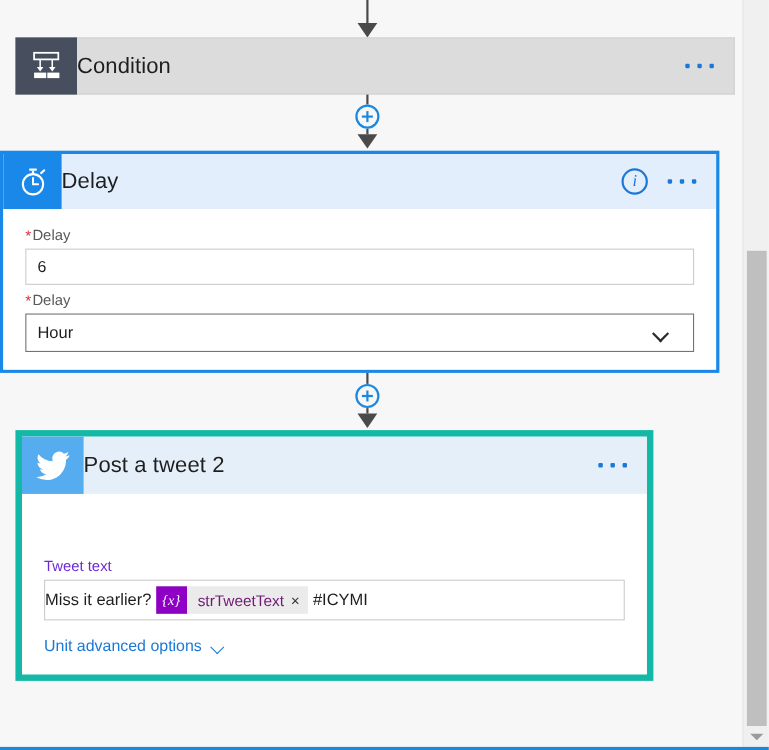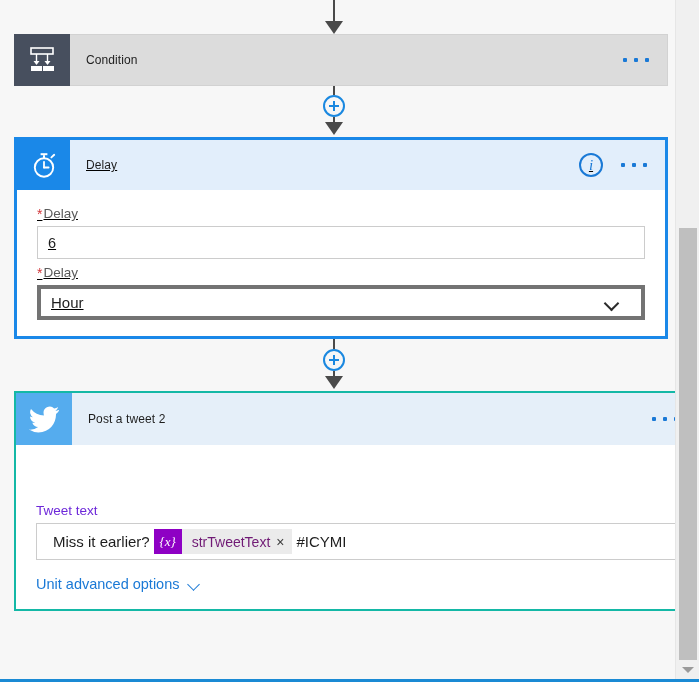--- a/index.html
+++ b/index.html
@@ -87,23 +87,22 @@
   .card-header {
     display: flex; align-items: center;
     height: 52px;
   }
   .card-icon {
     width: 56px; height: 52px; flex: 0 0 56px;
     display: flex; align-items: center; justify-content: center;
   }
   .card-title {
     flex: 1 1 auto;
-    font-size: 12px;
+    font-size: 20px;
     color: #1e1e1e;
-    padding-left: 16px;
     letter-spacing: .1px;
   }
   .header-actions {
     display: flex; align-items: center; gap: 16px;
     padding-right: 16px;
   }
   .ellipsis {
     display: flex; gap: 7px; align-items: center;
     padding: 6px 2px;
   }
@@ -120,24 +119,23 @@
     line-height: 1;
   }
 
   
   .condition-card { width: 654px; margin-left: 14px; }
   .condition-card .card-header { background: #dcdcdc; border: 1px solid #d2d2d2; border-left: none; }
   .condition-card .card-icon { background: #474f5e; }
 
   
   .delay-card {
-    width: 654px; margin-left: 14px;
+    width: 654px; 
     border: 3px solid #1a88e8;
     background: #ffffff;
-    text-decoration: underline;
   }
   .delay-card .card-header { background: #e2eefb; height: 50px; }
   .delay-card .card-icon { background: #1a88e8; width: 53px; flex: 0 0 53px; height: 50px; }
   .delay-body { background: #fff; padding: 10px 20px 16px 20px; }
 
   .field-label {
     font-size: 13.5px; color: #5a5a5a;
     margin: 6px 0 5px 0;
     display: flex; align-items: flex-start; gap: 1px;
   }
@@ -145,50 +143,50 @@
   .text-input {
     width: 100%; height: 33px;
     border: 1px solid #cccccc;
     background: #fff;
     font-size: 14.5px; color: #1e1e1e;
     padding: 0 10px;
     display: flex; align-items: center;
   }
   .select-input {
     width: 100%; height: 35px;
-    border: 4px solid #737373;
+    border: 1px solid #737373;
     background: #fff;
     font-size: 15px; color: #1e1e1e;
     padding: 0 10px;
     display: flex; align-items: center; justify-content: space-between;
   }
   .chev {
     width: 16px; height: 9px;
     position: relative; margin-right: 10px;
   }
   .chev::before {
     content: ""; position: absolute; left: 1px; top: 0;
     width: 9px; height: 9px;
     border-right: 2px solid #2b2b2b;
     border-bottom: 2px solid #2b2b2b;
     transform: rotate(45deg);
   }
 
   
-  .tweet-card { width: 684px; margin-left: 14px; border: 2px solid #14b8a6; background: #fff; }
+  .tweet-card { width: 580px; margin-left: 14px; border: 6px solid #14b8a6; background: #fff; }
   .tweet-card .card-header { background: #e5eff9; }
   .tweet-card .card-icon { background: #55acee; }
   .tweet-body { background: #fff; padding: 10px 20px 16px 20px; }
 
   .tweet-input {
     width: 100%; min-height: 37px;
     border: 1px solid #cccccc;
     background: #fff;
     display: flex; align-items: center; flex-wrap: wrap;
-    padding: 3px 16px; gap: 4px;
+    padding: 3px 0; gap: 4px;
     font-size: 15px; color: #1e1e1e;
   }
   .token {
     display: inline-flex; align-items: center;
     background: #ebebeb;
     height: 25px;
   }
   .token-badge {
     background: #8e00c4; color: #fff;
     font-family: "Liberation Serif", serif;

